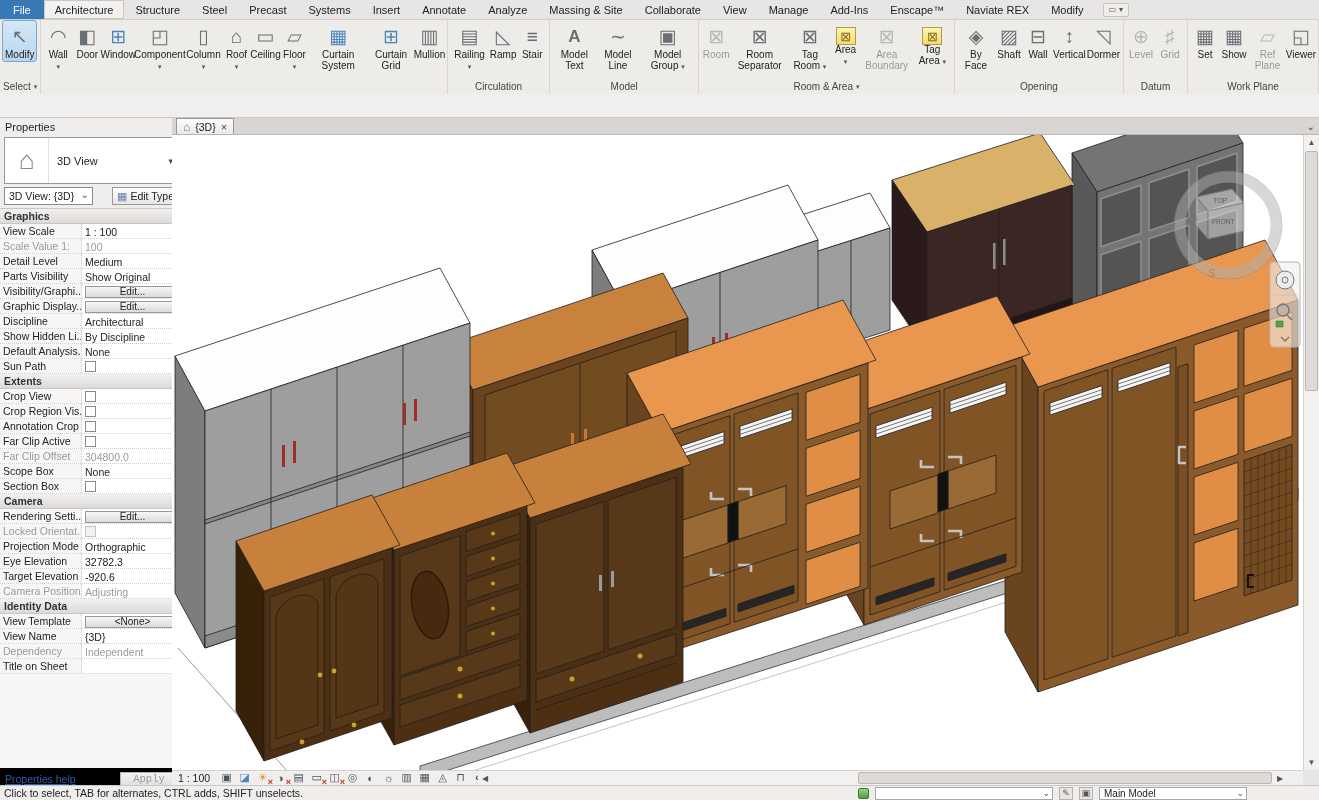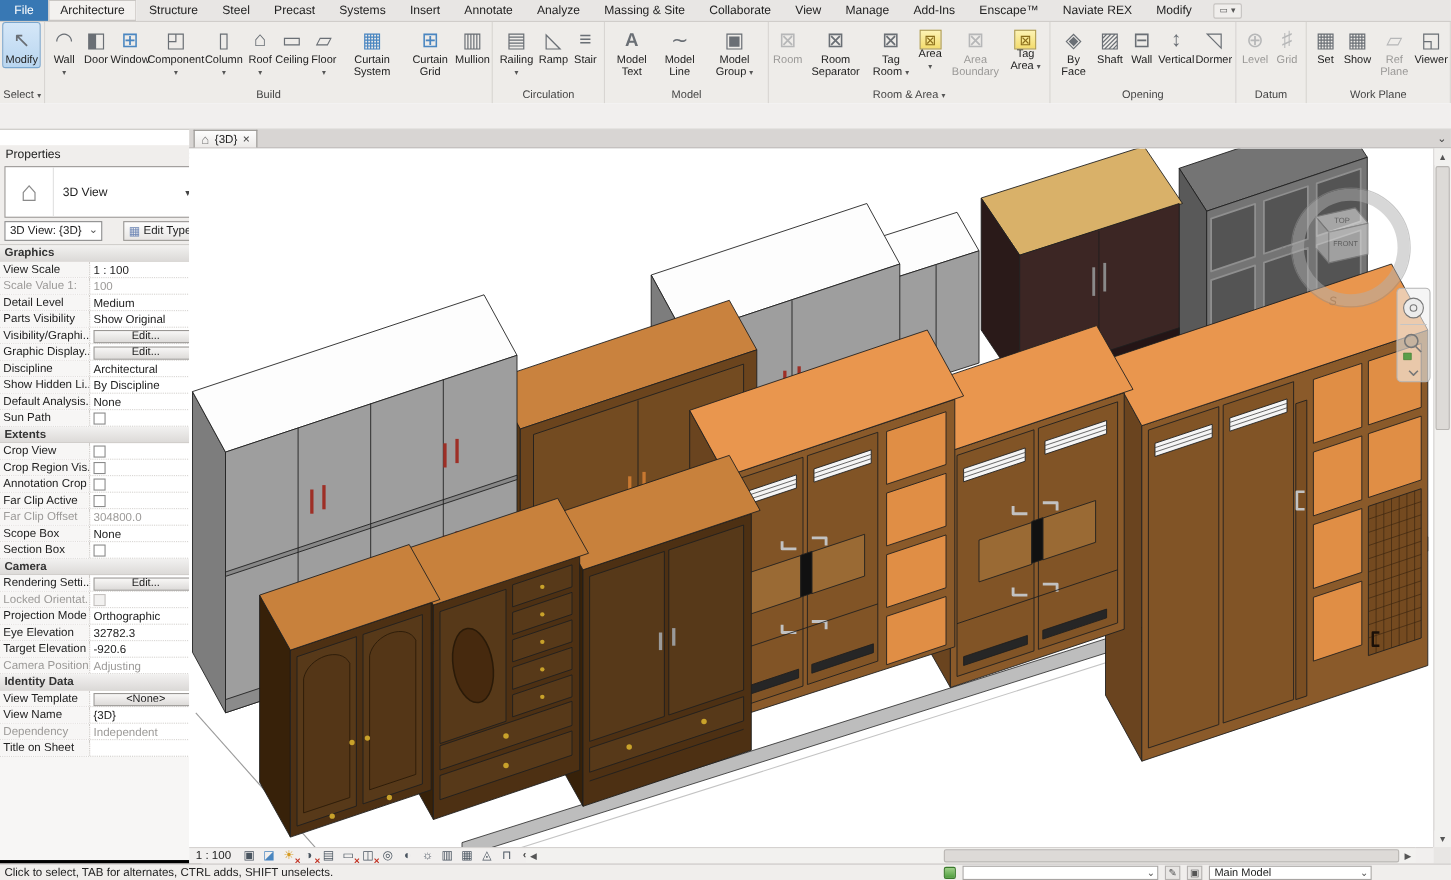--- a/index.html
+++ b/index.html
@@ -40,21 +40,21 @@
     height:18px !important; flex:none; font-size:13px !important; margin-top:4px; }
   .ic-roof-icon { color:#8aa7c4; }
   .ic-model-text-icon { font-weight:bold; font-size:17px !important; }
 
   
   .optionsbar { position:absolute; left:0; top:94px; width:1319px; height:24px;
     background:#f1efee; border-bottom:1px solid #c9c6c3; }
 
   
   .props { position:absolute; left:0; top:118px; width:184px; height:667px;
-    background:#f0eeec; border-right:1px solid #b5b2b0; display:flex; flex-direction:column;margin-top:14px; }
+    background:#f0eeec; border-right:1px solid #b5b2b0; display:flex; flex-direction:column; }
   .props-header { height:17px; display:flex; align-items:center; padding:0 5px; font-size:11px; }
   .props-header .x { margin-left:auto; color:#333; font-size:12px; }
   .props-header .x::before { content:"×"; }
   .type-sel { margin:2px 4px 3px; height:47px; background:#fff; border:1px solid #9a9794;
     display:flex; align-items:center; }
   .type-sel .house { width:44px; height:100%; display:flex; align-items:center; justify-content:center;
     font-size:26px; color:#8a8a8a; border-right:1px solid #e0e0e0; }
   .type-sel .tname { flex:1; padding-left:8px; font-size:11px; color:#222; }
   .type-sel .caret { padding-right:5px; color:#444; font-size:9px; }
   .type-sel .caret::before { content:"▾"; }
@@ -241,24 +241,20 @@
         <div class="rbtn">
             <span class="ricon ic-curtain-grid-icon">⊞</span>
             <span class="rlabel"><span>Curtain Grid</span>
               </span>
           </div>
         <div class="rbtn">
             <span class="ricon ic-mullion-icon">▥</span>
             <span class="rlabel"><span>Mullion</span>
               </span>
           </div>
-      </div>
-      <div class="rpanel-label">
-        <span>Build</span>
-
       </div>
     </div>
     <div class="rpanel">
       <div class="ritems">
 
       <div class="rbtn">
             <span class="ricon ic-railing-icon">▤</span>
             <span class="rlabel"><span>Railing</span>
               <span class="arr"></span></span>
           </div>

